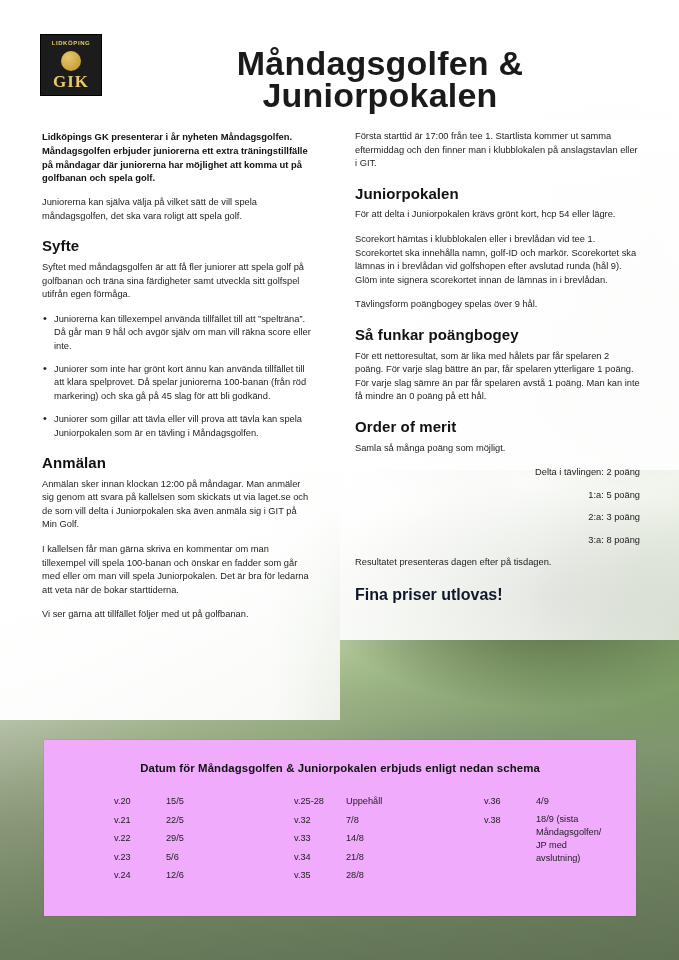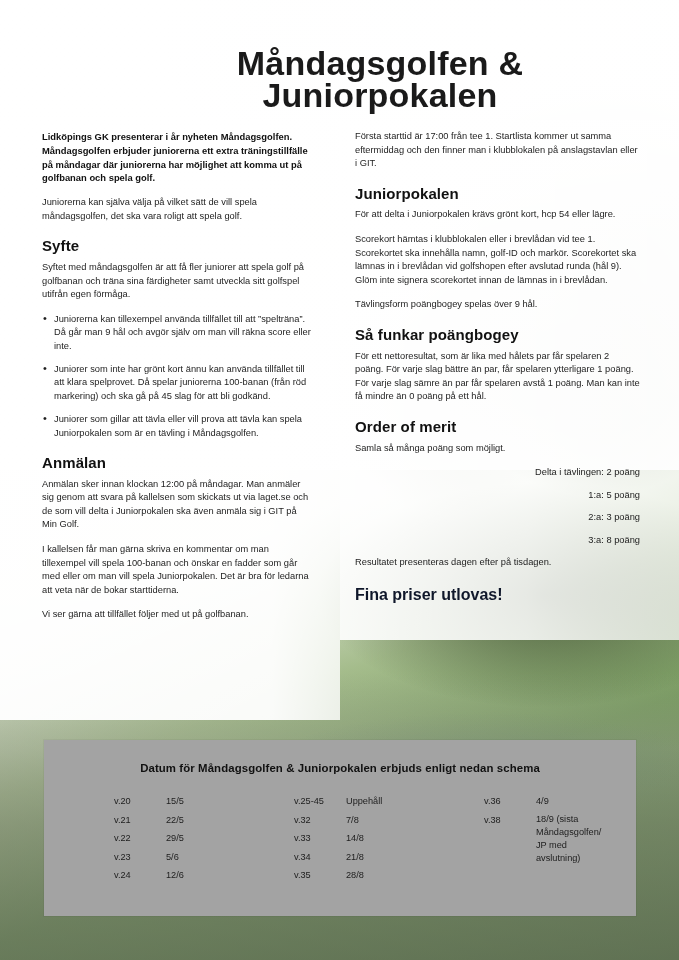--- a/index.html
+++ b/index.html
@@ -114,21 +114,21 @@
   .oom-line { margin-bottom: 9px; font-size: 9.3px; text-align: right; }
   .big-cta {
     font-size: 16px; font-weight: bold; color: #0f172a;
     margin-top: 18px;
   }
 
   
   .schedule {
     position: absolute; left: 44px; top: 740px;
     width: 592px; height: 176px;
-    background: #a3a3a3;
+    background: #f0abfc;
     box-shadow: 0 0 0 1px rgba(0,0,0,0.04);
   }
   .sched-title {
     text-align: center; font-size: 11.4px; font-weight: bold; color: #111;
     padding-top: 22px; letter-spacing: 0.1px;
   }
   .sched-cols {
     display: flex; padding: 18px 28px 0 30px; gap: 0;
   }
   .sched-col { flex: 1; }
@@ -145,20 +145,25 @@
 </head>
 <body>
 
 <div class="page">
   <div class="photo-bg"></div>
   <div class="wash-top"></div>
   <div class="wash-left"></div>
   <div class="wash-right"></div>
 
   <div class="header">
+    <div class="logo">
+      <div class="logo-top">LIDKÖPING</div>
+      <div class="logo-ball"></div>
+      <div class="logo-gik">GIK</div>
+    </div>
     <div class="title">
       <div>Måndagsgolfen &amp;</div>
       <div>Juniorpokalen</div>
     </div>
   </div>
 
   <div class="col col-left">
     <p class="lead">Lidköpings GK presenterar i år nyheten Måndagsgolfen. Måndagsgolfen erbjuder juniorerna ett extra träningstillfälle på måndagar där juniorerna har möjlighet att komma ut på golfbanan och spela golf.</p>
     <p class="body">Juniorerna kan själva välja på vilket sätt de vill spela måndagsgolfen, det ska vara roligt att spela golf.</p>
 
@@ -219,21 +224,21 @@
           <span class="sched-wk">v.23</span>
           <span class="sched-val">5/6</span>
         </div>
         <div class="sched-row">
           <span class="sched-wk">v.24</span>
           <span class="sched-val">12/6</span>
         </div>
       </div>
       <div class="sched-col c2">
         <div class="sched-row">
-          <span class="sched-wk">v.25-45</span>
+          <span class="sched-wk">v.25-28</span>
           <span class="sched-val">Uppehåll</span>
         </div>
         <div class="sched-row">
           <span class="sched-wk">v.32</span>
           <span class="sched-val">7/8</span>
         </div>
         <div class="sched-row">
           <span class="sched-wk">v.33</span>
           <span class="sched-val">14/8</span>
         </div>

